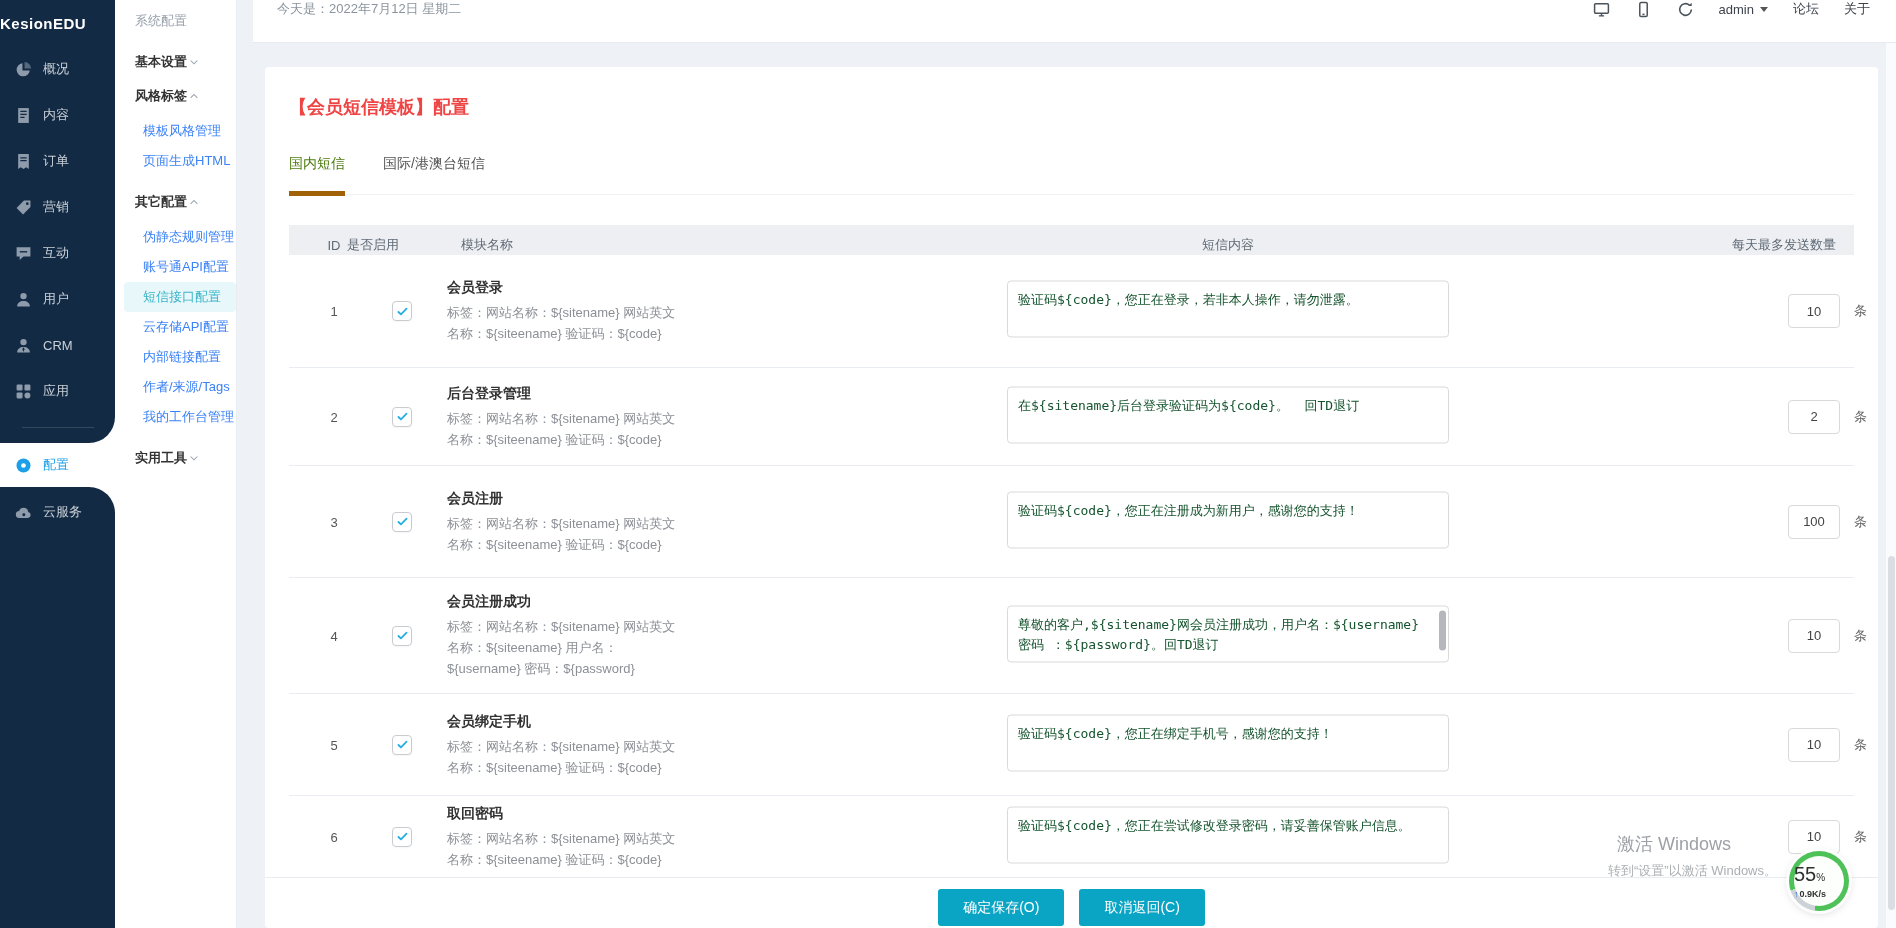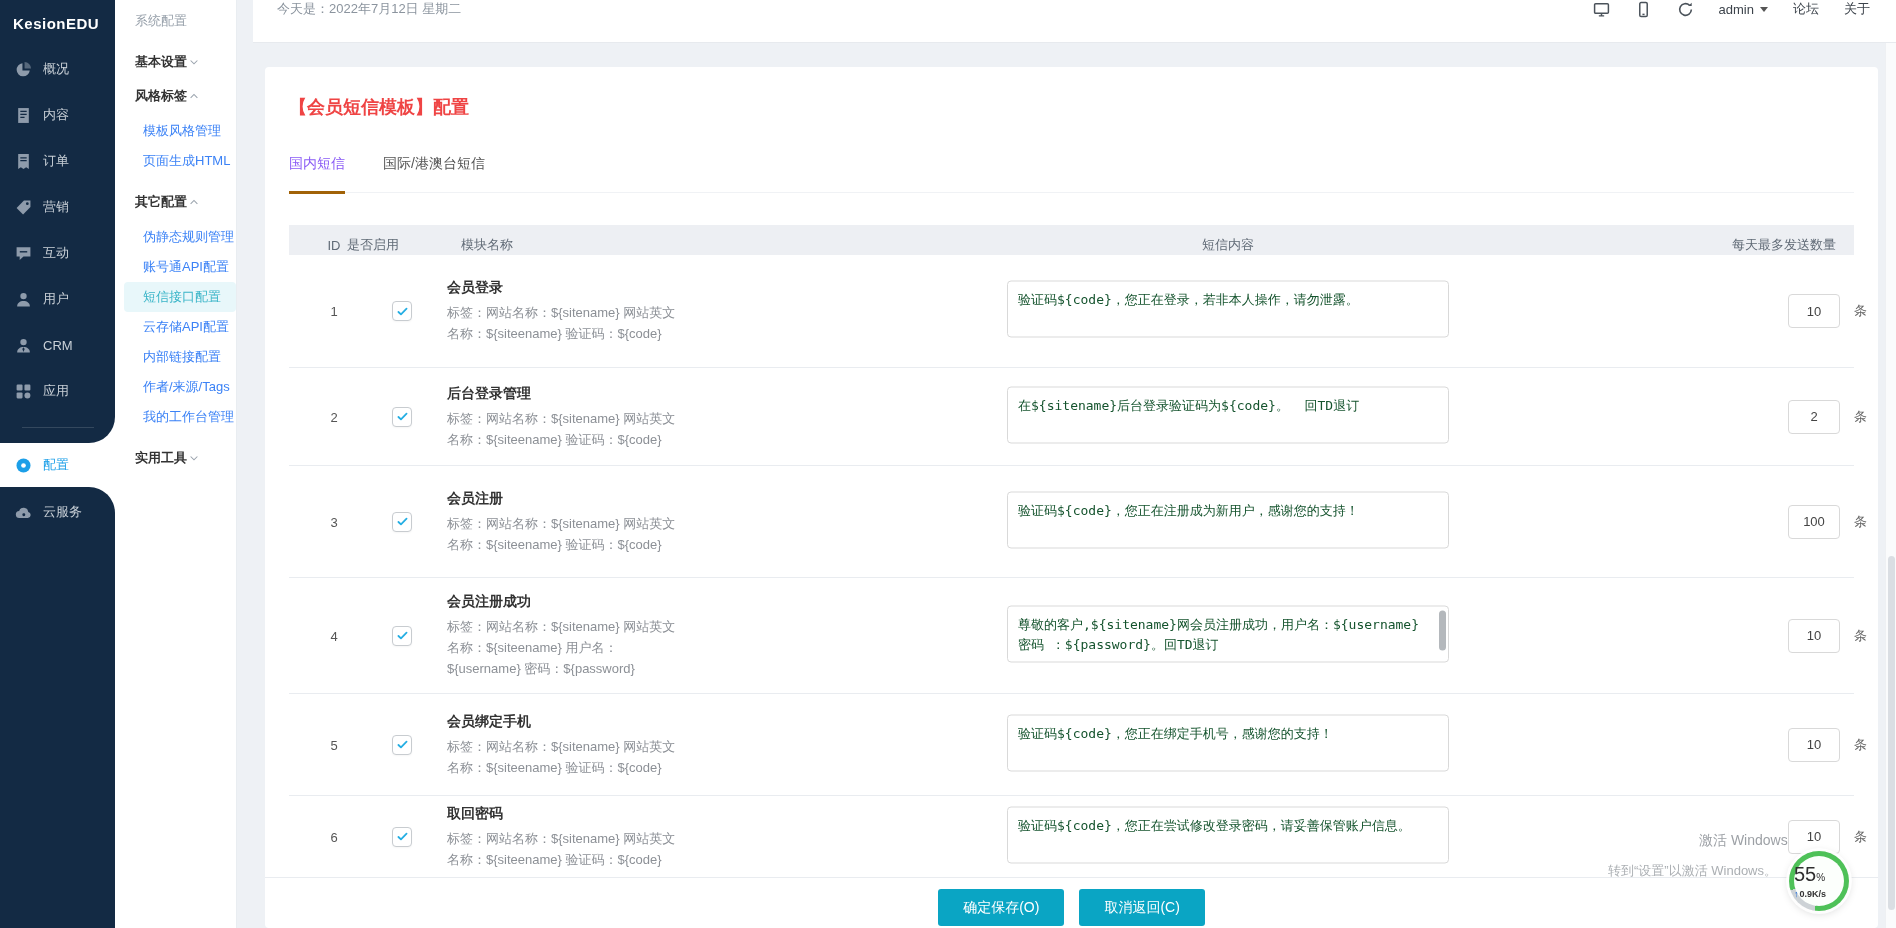--- a/index.html
+++ b/index.html
@@ -3,21 +3,21 @@
 <meta charset="utf-8">
 <style>
   * { margin:0; padding:0; box-sizing:border-box; }
   html,body { width:1896px; height:928px; overflow:hidden; font-family:"Liberation Sans",sans-serif; background:#eef1f5; }
   #app { position:relative; width:1896px; height:928px; }
 
   
   .icon-sidebar { position:absolute; left:0; top:0; width:115px; height:928px; background:#fff; z-index:20; }
   .dark-top { position:absolute; left:0; top:0; width:115px; height:443px; background:#132a44; border-radius:0 0 26px 0; }
   .dark-bottom { position:absolute; left:0; top:487px; width:115px; height:441px; background:#132a44; border-radius:0 26px 0 0; }
-  .logo { height:46px; display:flex; align-items:center; padding-left:13px; color:#fff; font-size:15px; font-weight:bold; letter-spacing:.5px; }
+  .logo { height:46px; display:flex; align-items:center; color:#fff; font-size:15px; font-weight:bold; letter-spacing:.5px; }
   .side-item { height:46px; display:flex; align-items:center; gap:11px; padding-left:15px; color:#c9d0d7; font-size:13px; cursor:pointer; }
   .side-item .icn { width:17px; height:17px; color:#8e9bab; display:inline-flex; }
   .side-item .icn svg { width:17px; height:17px; }
   .side-divider { border-top:1px solid rgba(255,255,255,.14); width:72px; margin:13px auto 0; }
   .config-active { position:absolute; left:0; top:443px; width:115px; height:44px; display:flex; align-items:center; gap:11px; padding-left:15px; background:#fff; color:#1c9fe8; font-size:13px; cursor:pointer; }
   .config-active .icn { width:17px; height:17px; color:#1c9fe8; display:inline-flex; }
   .config-active .icn svg { width:17px; height:17px; }
   .dark-bottom .side-item { margin-top:2px; }
 
   
@@ -40,21 +40,21 @@
   .tb-icon svg { width:17px; height:17px; }
   .admin { display:flex; align-items:center; gap:6px; cursor:pointer; }
   .caret { width:0; height:0; border-left:4px solid transparent; border-right:4px solid transparent; border-top:5px solid #555; display:inline-block; }
   .top-link { cursor:pointer; }
 
   
   .card { position:absolute; left:28px; right:18px; top:67px; bottom:0; background:#fff; border-radius:4px; z-index:1; }
   .card-title { position:absolute; left:24px; top:28px; font-size:18px; font-weight:bold; color:#ef4444; }
   .tabs { position:absolute; left:24px; right:24px; top:88px; display:flex; gap:38px; border-bottom:1px solid #f0f2f5; }
   .tab { font-size:14px; color:#555; padding-bottom:18px; cursor:pointer; }
-  .tab.active { color:#8b5cf6; border-bottom:3px solid #a16207; margin-bottom:-2px; }
+  .tab.active { color:#4d7c0f; border-bottom:5px solid #a16207; margin-bottom:-2px; }
   .thead { position:absolute; left:24px; right:24px; top:158px; height:30px; background:#edeff3; color:#606a76; font-size:13px; }
   .thead > div { position:absolute; top:0; height:40px; display:flex; align-items:center; }
   .th-id { left:33px; width:24px; justify-content:center; }
   .th-enabled { left:58px; }
   .th-module { left:172px; }
   .th-content { left:718px; width:442px; justify-content:center;text-align:right; }
   .th-limit { right:18px; }
 
   #rows { position:absolute; left:24px; right:24px; top:188px; }
   .trow { position:relative; border-bottom:1px solid #e9ecf0; }
@@ -72,21 +72,21 @@
   .ta-thumb { position:absolute; right:3px; top:5px; width:7px; height:40px; background:#b4b8bc; border-radius:4px; }
   .c-limit { position:absolute; left:1499px; top:50%; transform:translateY(-50%); display:flex; align-items:center; gap:14px; }
   .c-limit input { width:52px; height:34px; border:1px solid #d9d9d9; border-radius:4px; text-align:center; font-size:13px; color:#444; outline:none; background:#fff; }
   .unit { font-size:13px; color:#666; }
 
   .card-footer { position:absolute; left:0; right:0; top:810px; height:51px; border-top:1px solid #e9ecf0; display:flex; justify-content:center; gap:15px; padding-top:11px; }
   .btn { height:37px; padding:0 25px; background:#0aa5c4; color:#fff; border:none; border-radius:3px; font-size:14px; font-family:"Liberation Sans",sans-serif; cursor:pointer; }
 
   
   .wm { position:absolute; z-index:5; color:rgba(118,124,130,.72); pointer-events:none; }
-  .wm-1 { left:1462px; top:832px; font-size:14px; }
+  .wm-1 { left:1380px; top:832px; font-size:18px; }
   .wm-2 { left:1371px; top:862px; font-size:13px; color:rgba(118,124,130,.62); }
   .badge { position:absolute; left:1552px; top:851px; width:60px; height:60px; border-radius:50%; z-index:6; cursor:pointer;
            background:conic-gradient(#4ec158 0deg 188deg, #cdd2d6 188deg 252deg, #4ec158 252deg 360deg);
            box-shadow:0 0 0 3px rgba(255,255,255,.9), 0 2px 10px rgba(0,0,0,.18); }
   .badge-inner { position:absolute; inset:5px; border-radius:50%; background:#fcfffc; display:flex; flex-direction:column; align-items:flex-start; justify-content:center; }
   .badge-pct { font-size:20px; color:#2f2f2f; line-height:20px; }
   .badge-pct small { font-size:10px; }
   .badge-speed { font-size:9px; color:#333; font-weight:bold; margin-top:1px; }
   .up-arrow { color:#1565d8; margin-right:1px; }
   .page-scrollbar { position:absolute; right:0; top:43px; bottom:0; width:11px; background:#fafbfc; border-left:1px solid #eef0f3; z-index:8; }

